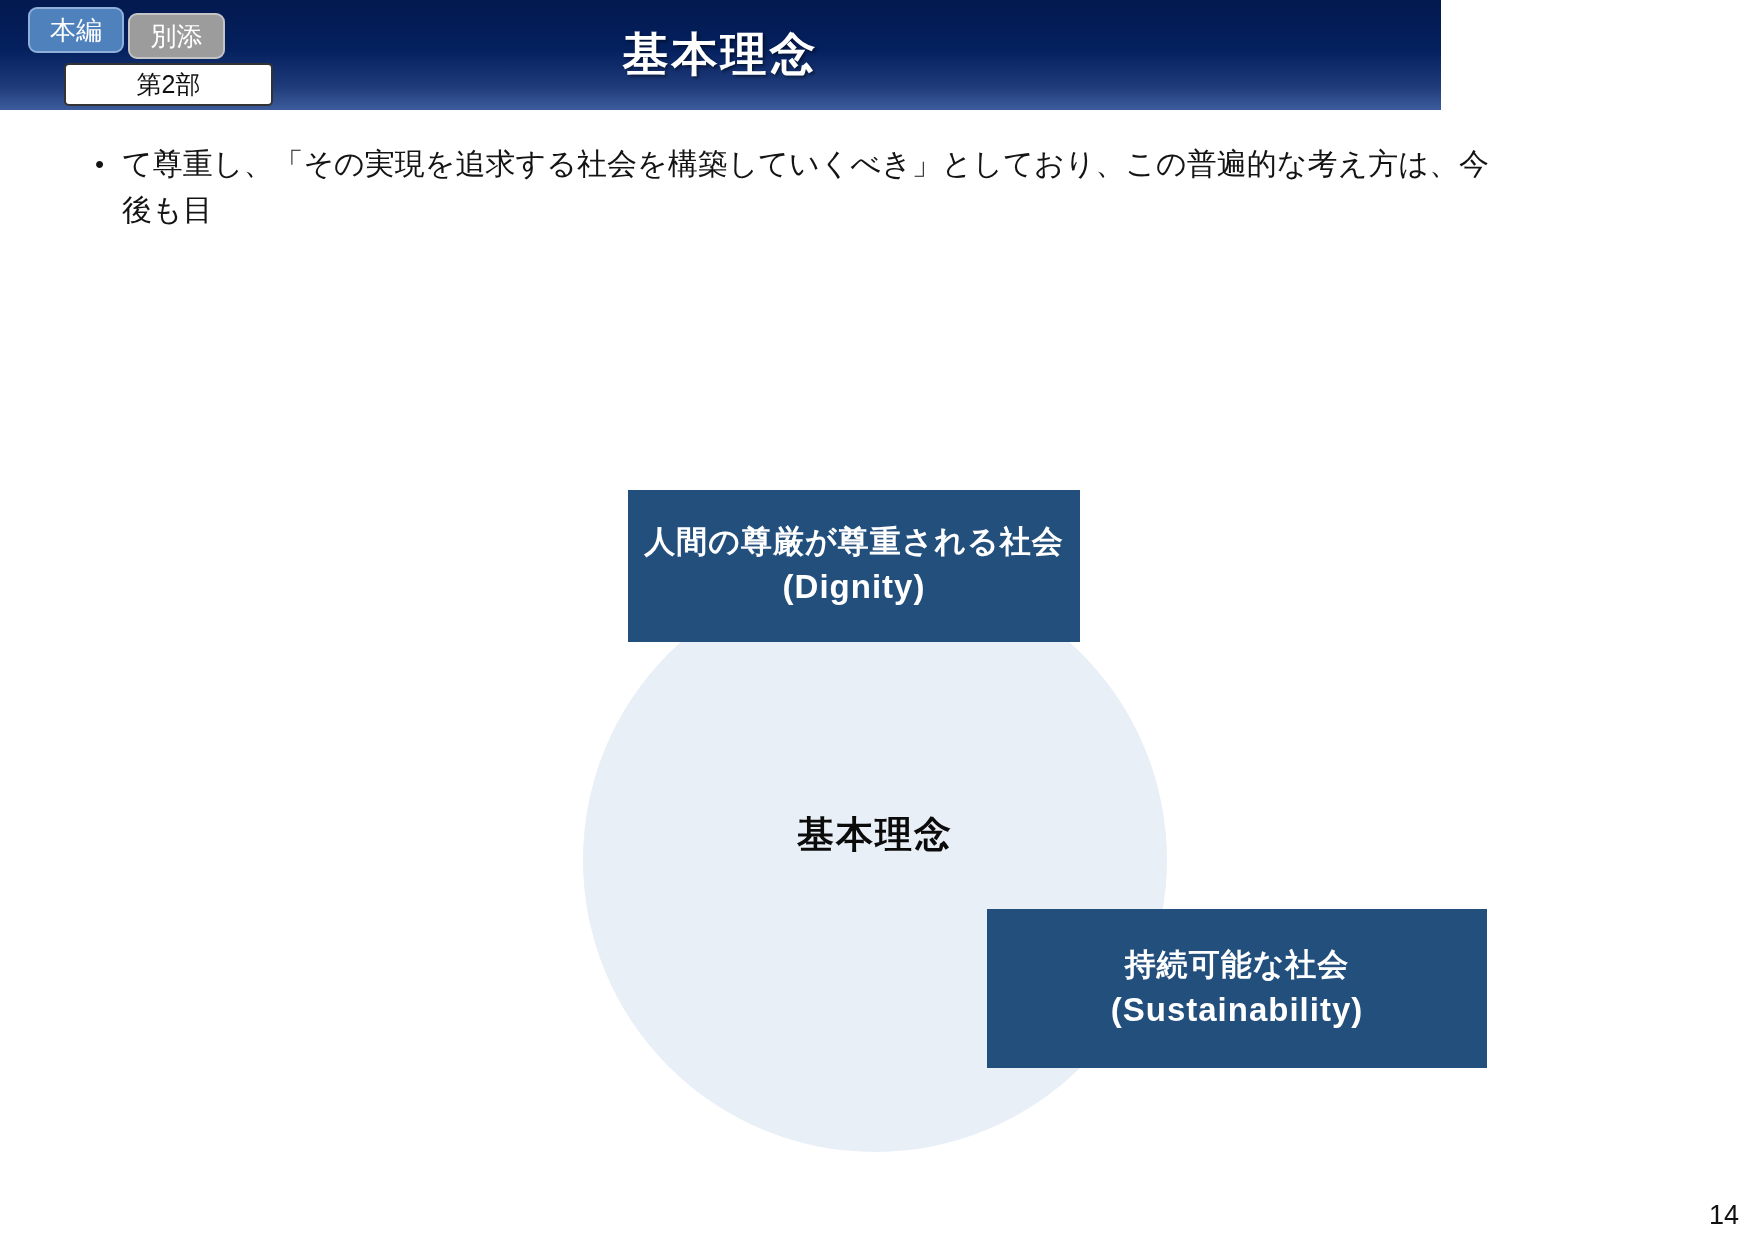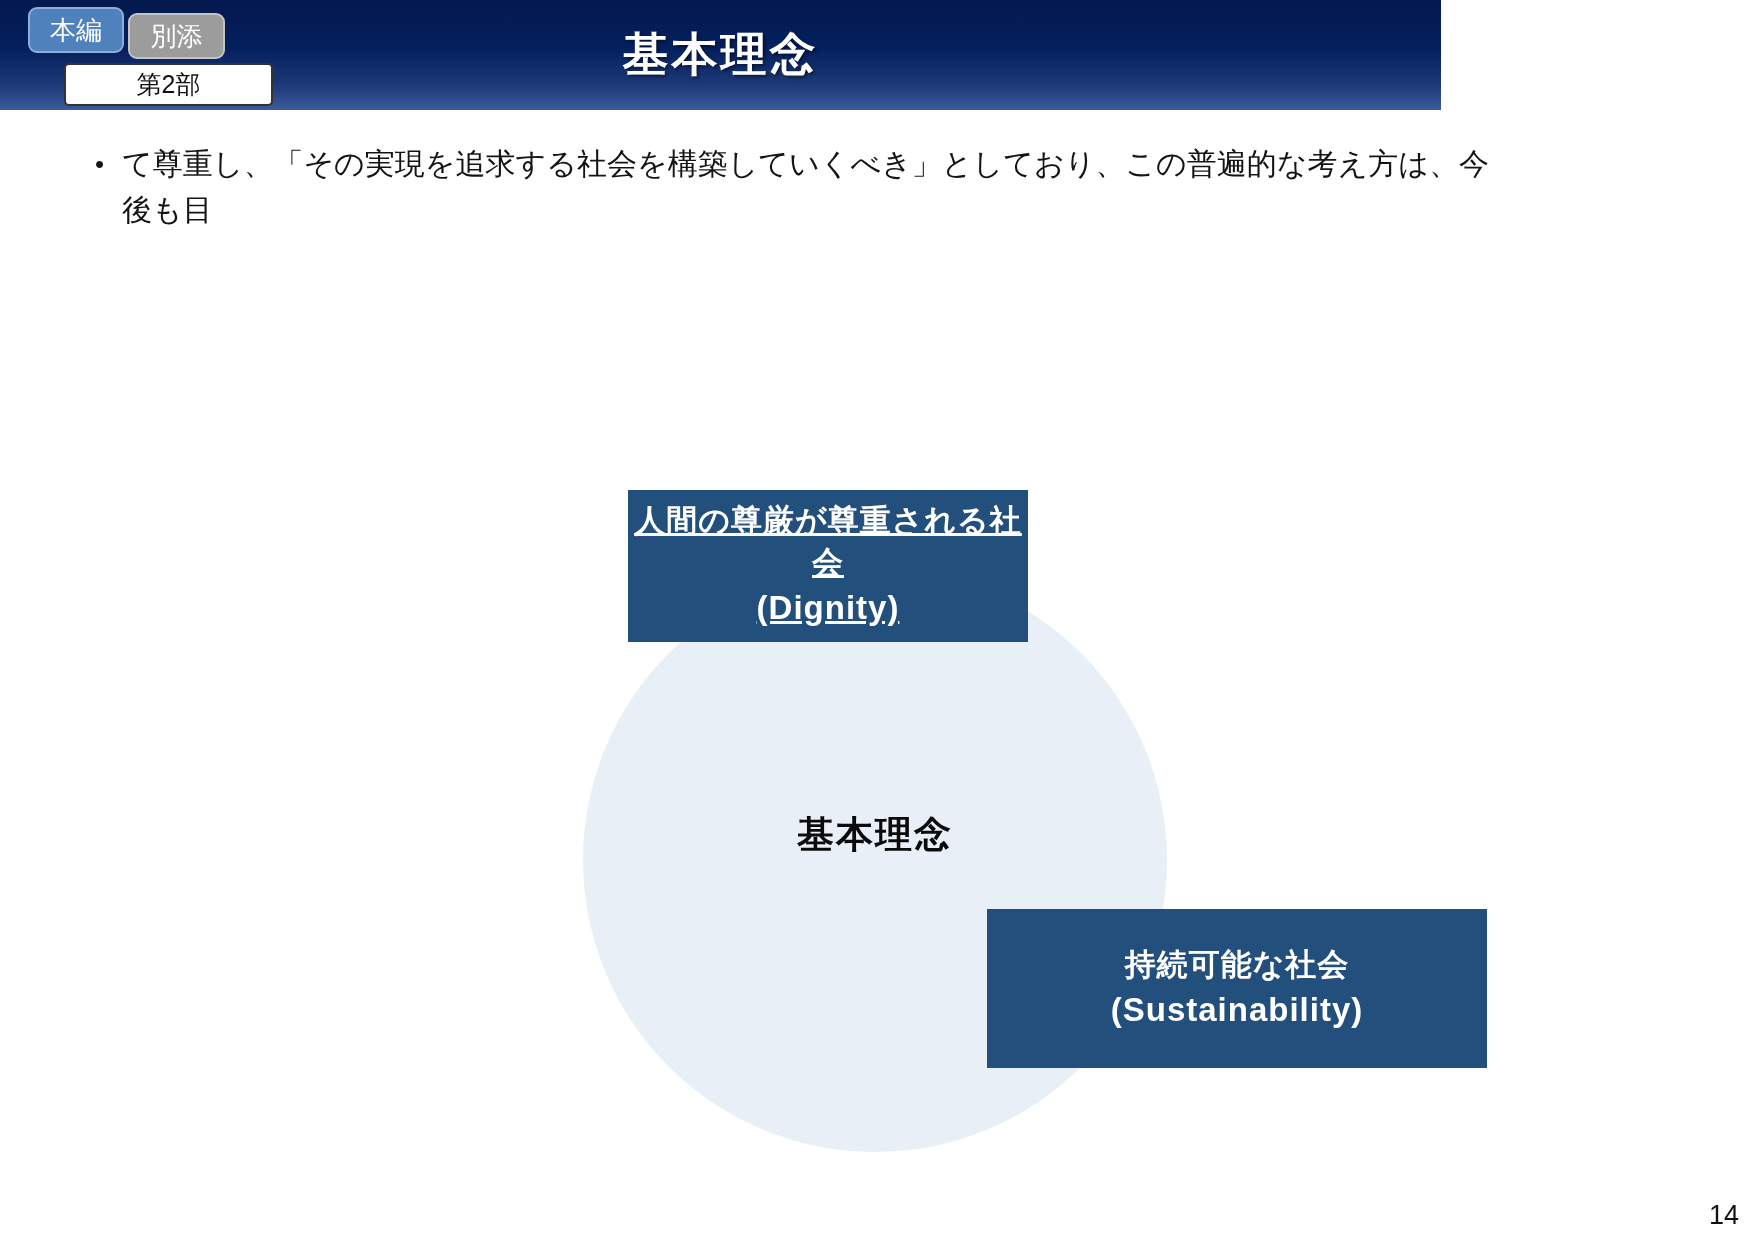--- a/index.html
+++ b/index.html
@@ -63,21 +63,21 @@
     text-align:center;color:#0b0b0b;
     font-size:37px;font-weight:bold;letter-spacing:2px;
   }
   .dbox{
     position:absolute;background:#234F7D;color:#ffffff;
     display:flex;flex-direction:column;align-items:center;justify-content:center;
     text-align:center;font-weight:bold;box-sizing:border-box;
   }
   .dbox .jp{font-size:31px;line-height:42px;letter-spacing:1px;}
   .dbox .en{font-size:33px;line-height:48px;letter-spacing:1px;}
-  .box-top{left:628px;top:490px;width:400px;height:152px;text-decoration:underline;}
+  .box-top{left:628px;top:490px;width:452px;height:152px;}
   .box-left{left:316px;top:908px;width:500px;height:156px;}
   .box-left .jp{font-size:30px;line-height:39px;}
   .box-left .en{font-size:32px;line-height:44px;}
   .box-right{left:940px;top:909px;width:500px;height:159px;margin-left:47px;}
   
   .page-number{
     position:absolute;right:16px;bottom:10px;
     color:#111111;font-size:27px;
   }
 </style>

